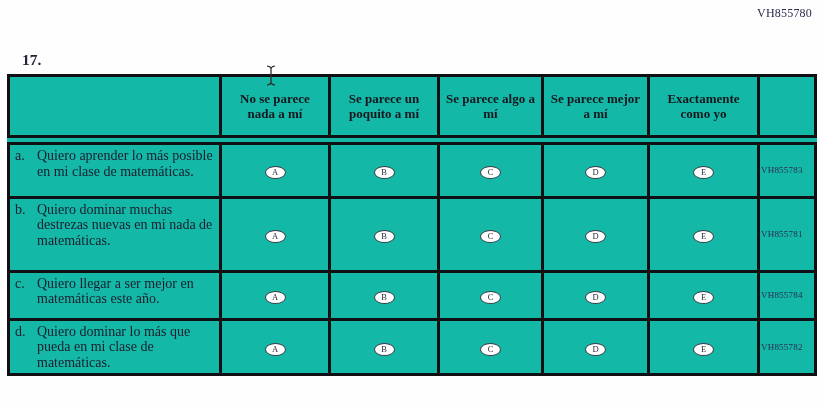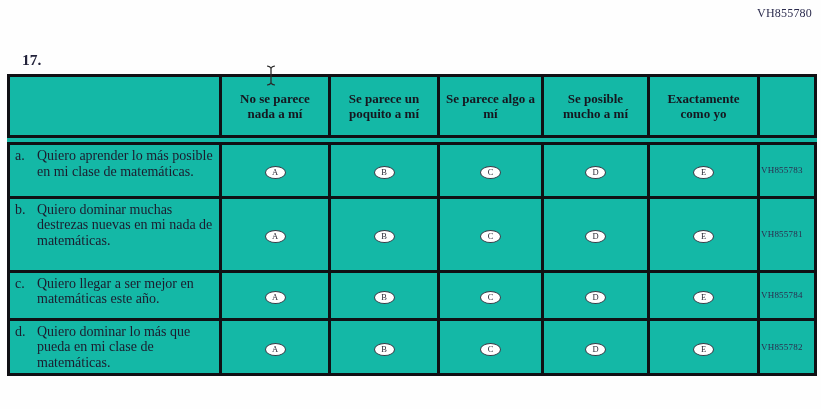--- a/index.html
+++ b/index.html
@@ -92,21 +92,21 @@
       <col style="width:106px">
       <col style="width:110px">
       <col style="width:57px">
     </colgroup>
     <thead>
       <tr>
         <th></th>
         <th>No se parece nada a mí</th>
         <th>Se parece un poquito a mí</th>
         <th>Se parece algo a mí</th>
-        <th>Se posible mucho a mí</th>
+        <th>Se parece mejor a mí</th>
         <th>Exactamente como yo</th>
         <th></th>
       </tr>
     </thead>
     <tbody id="tbody-rows">
         <tr>
     <td class="stmt-cell">
       <div class="stmt">
         <span class="letter">a.</span>
         <span class="text">Quiero aprender lo más posible en mi clase de matemáticas.</span>

